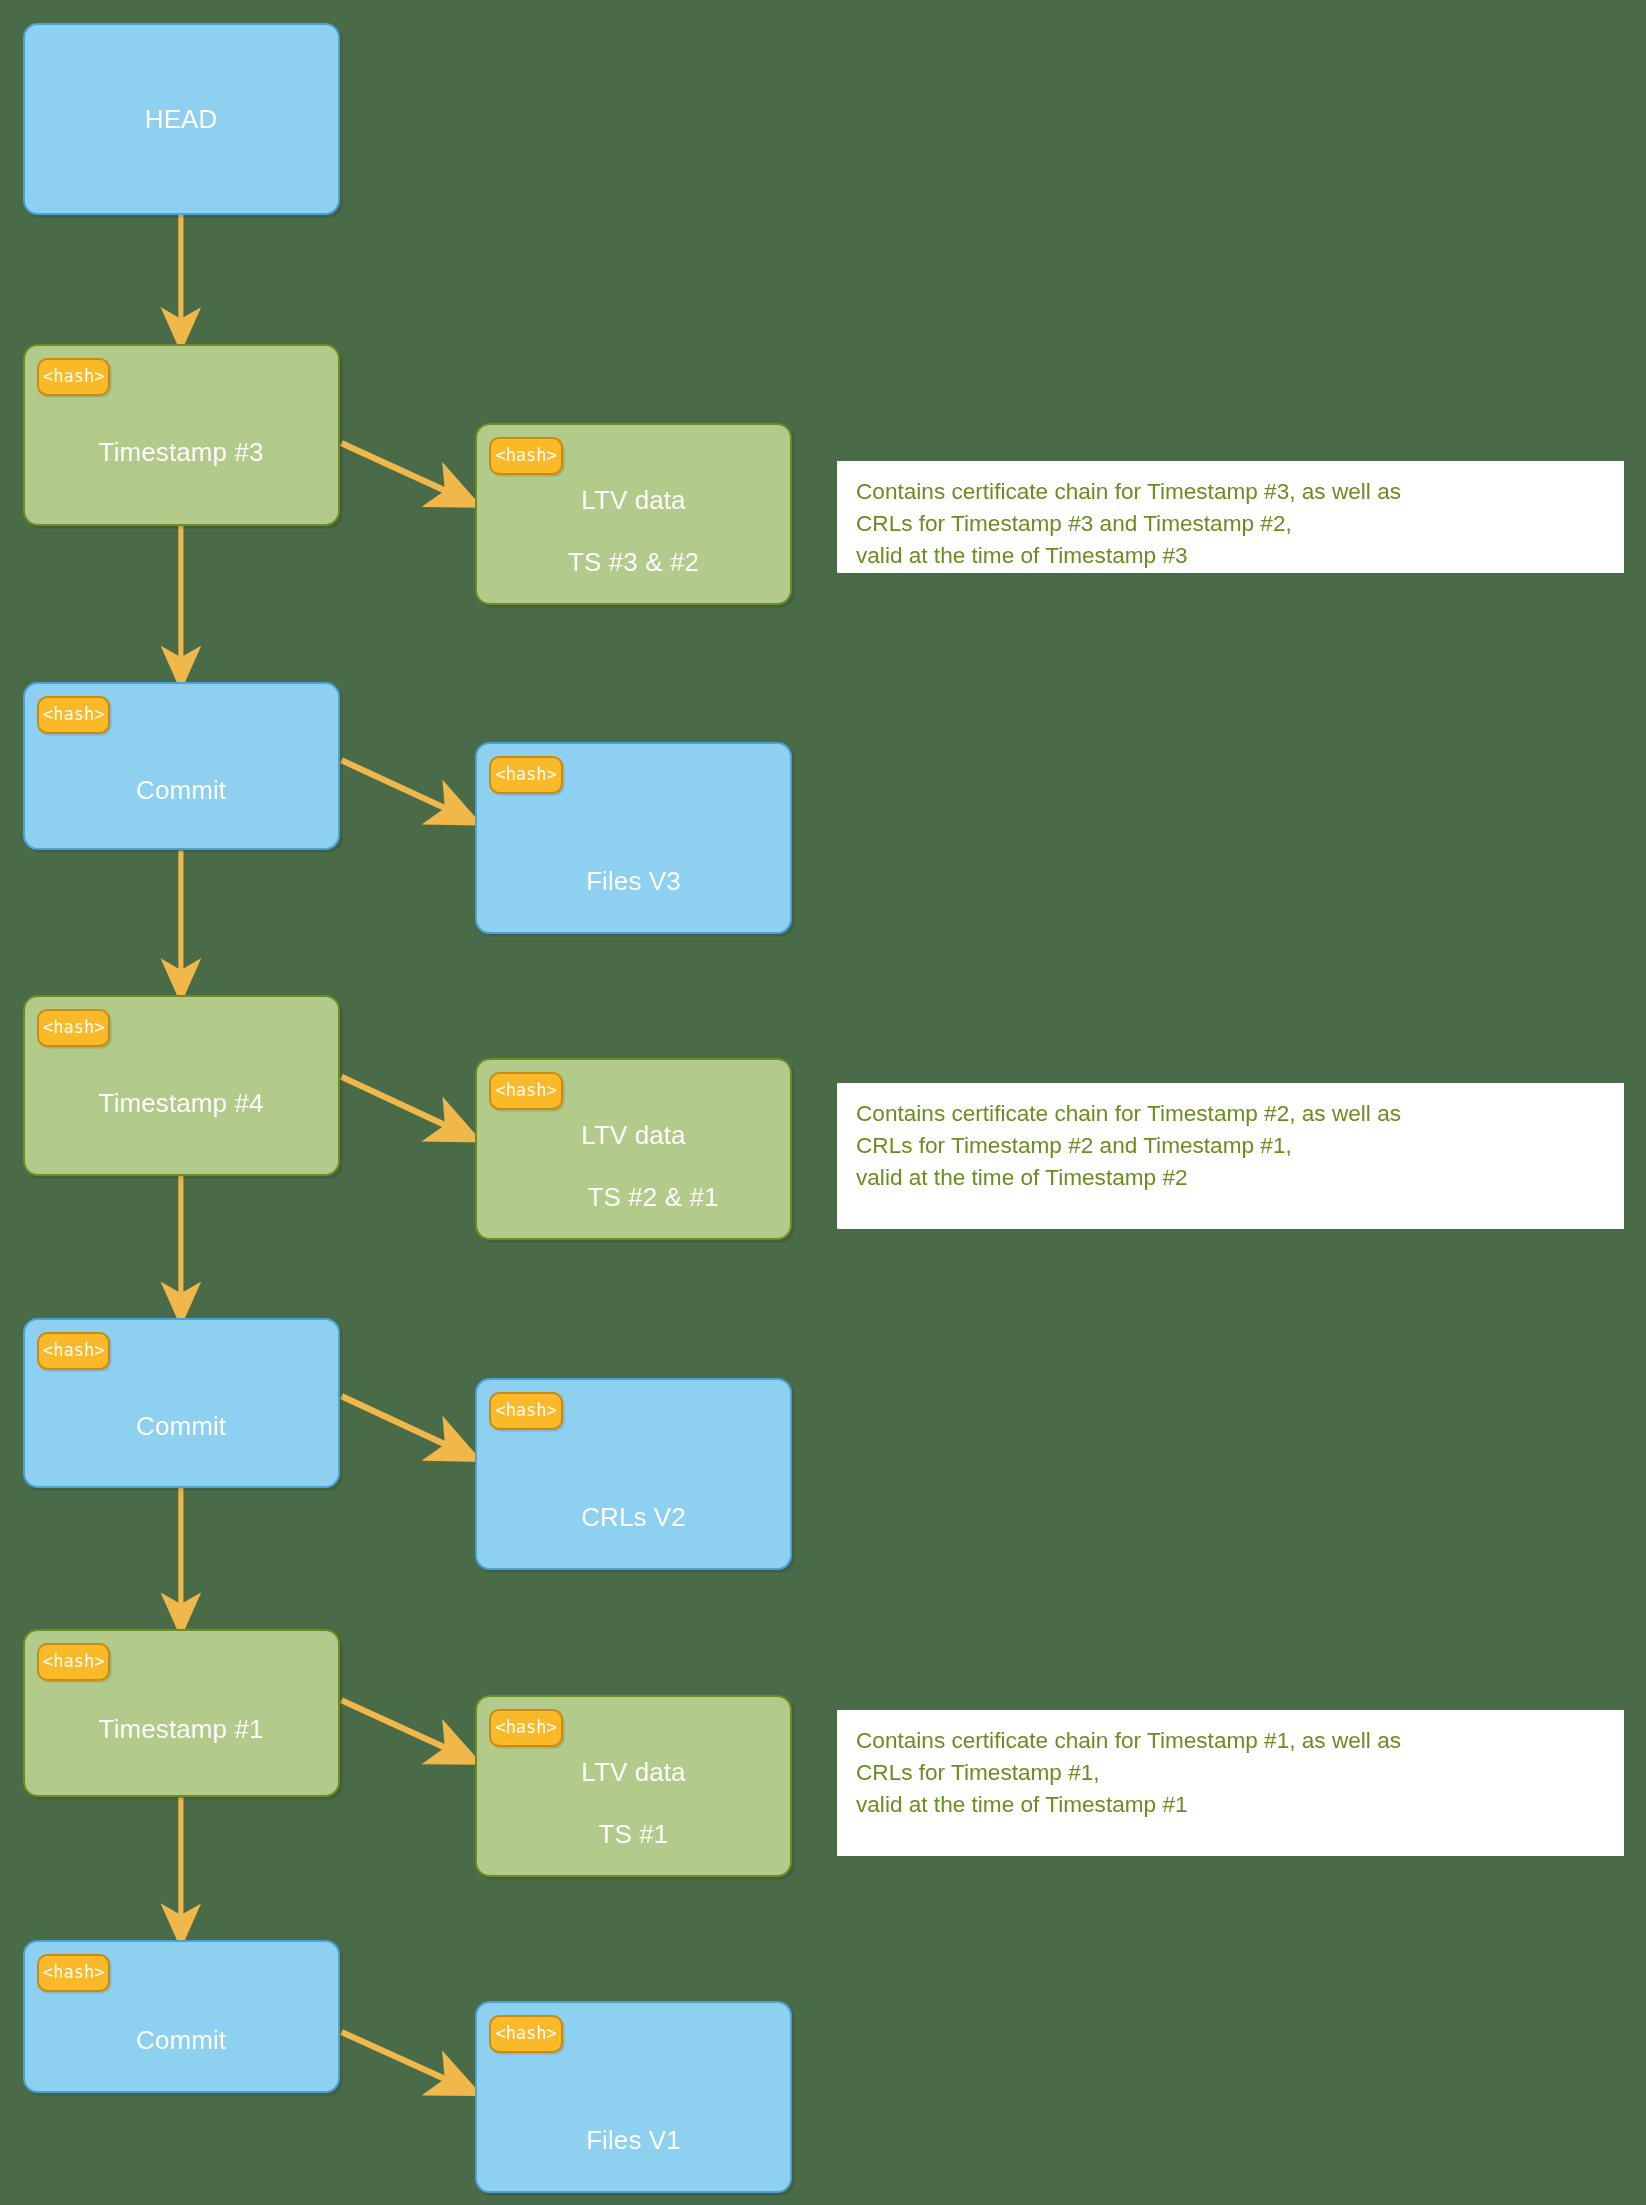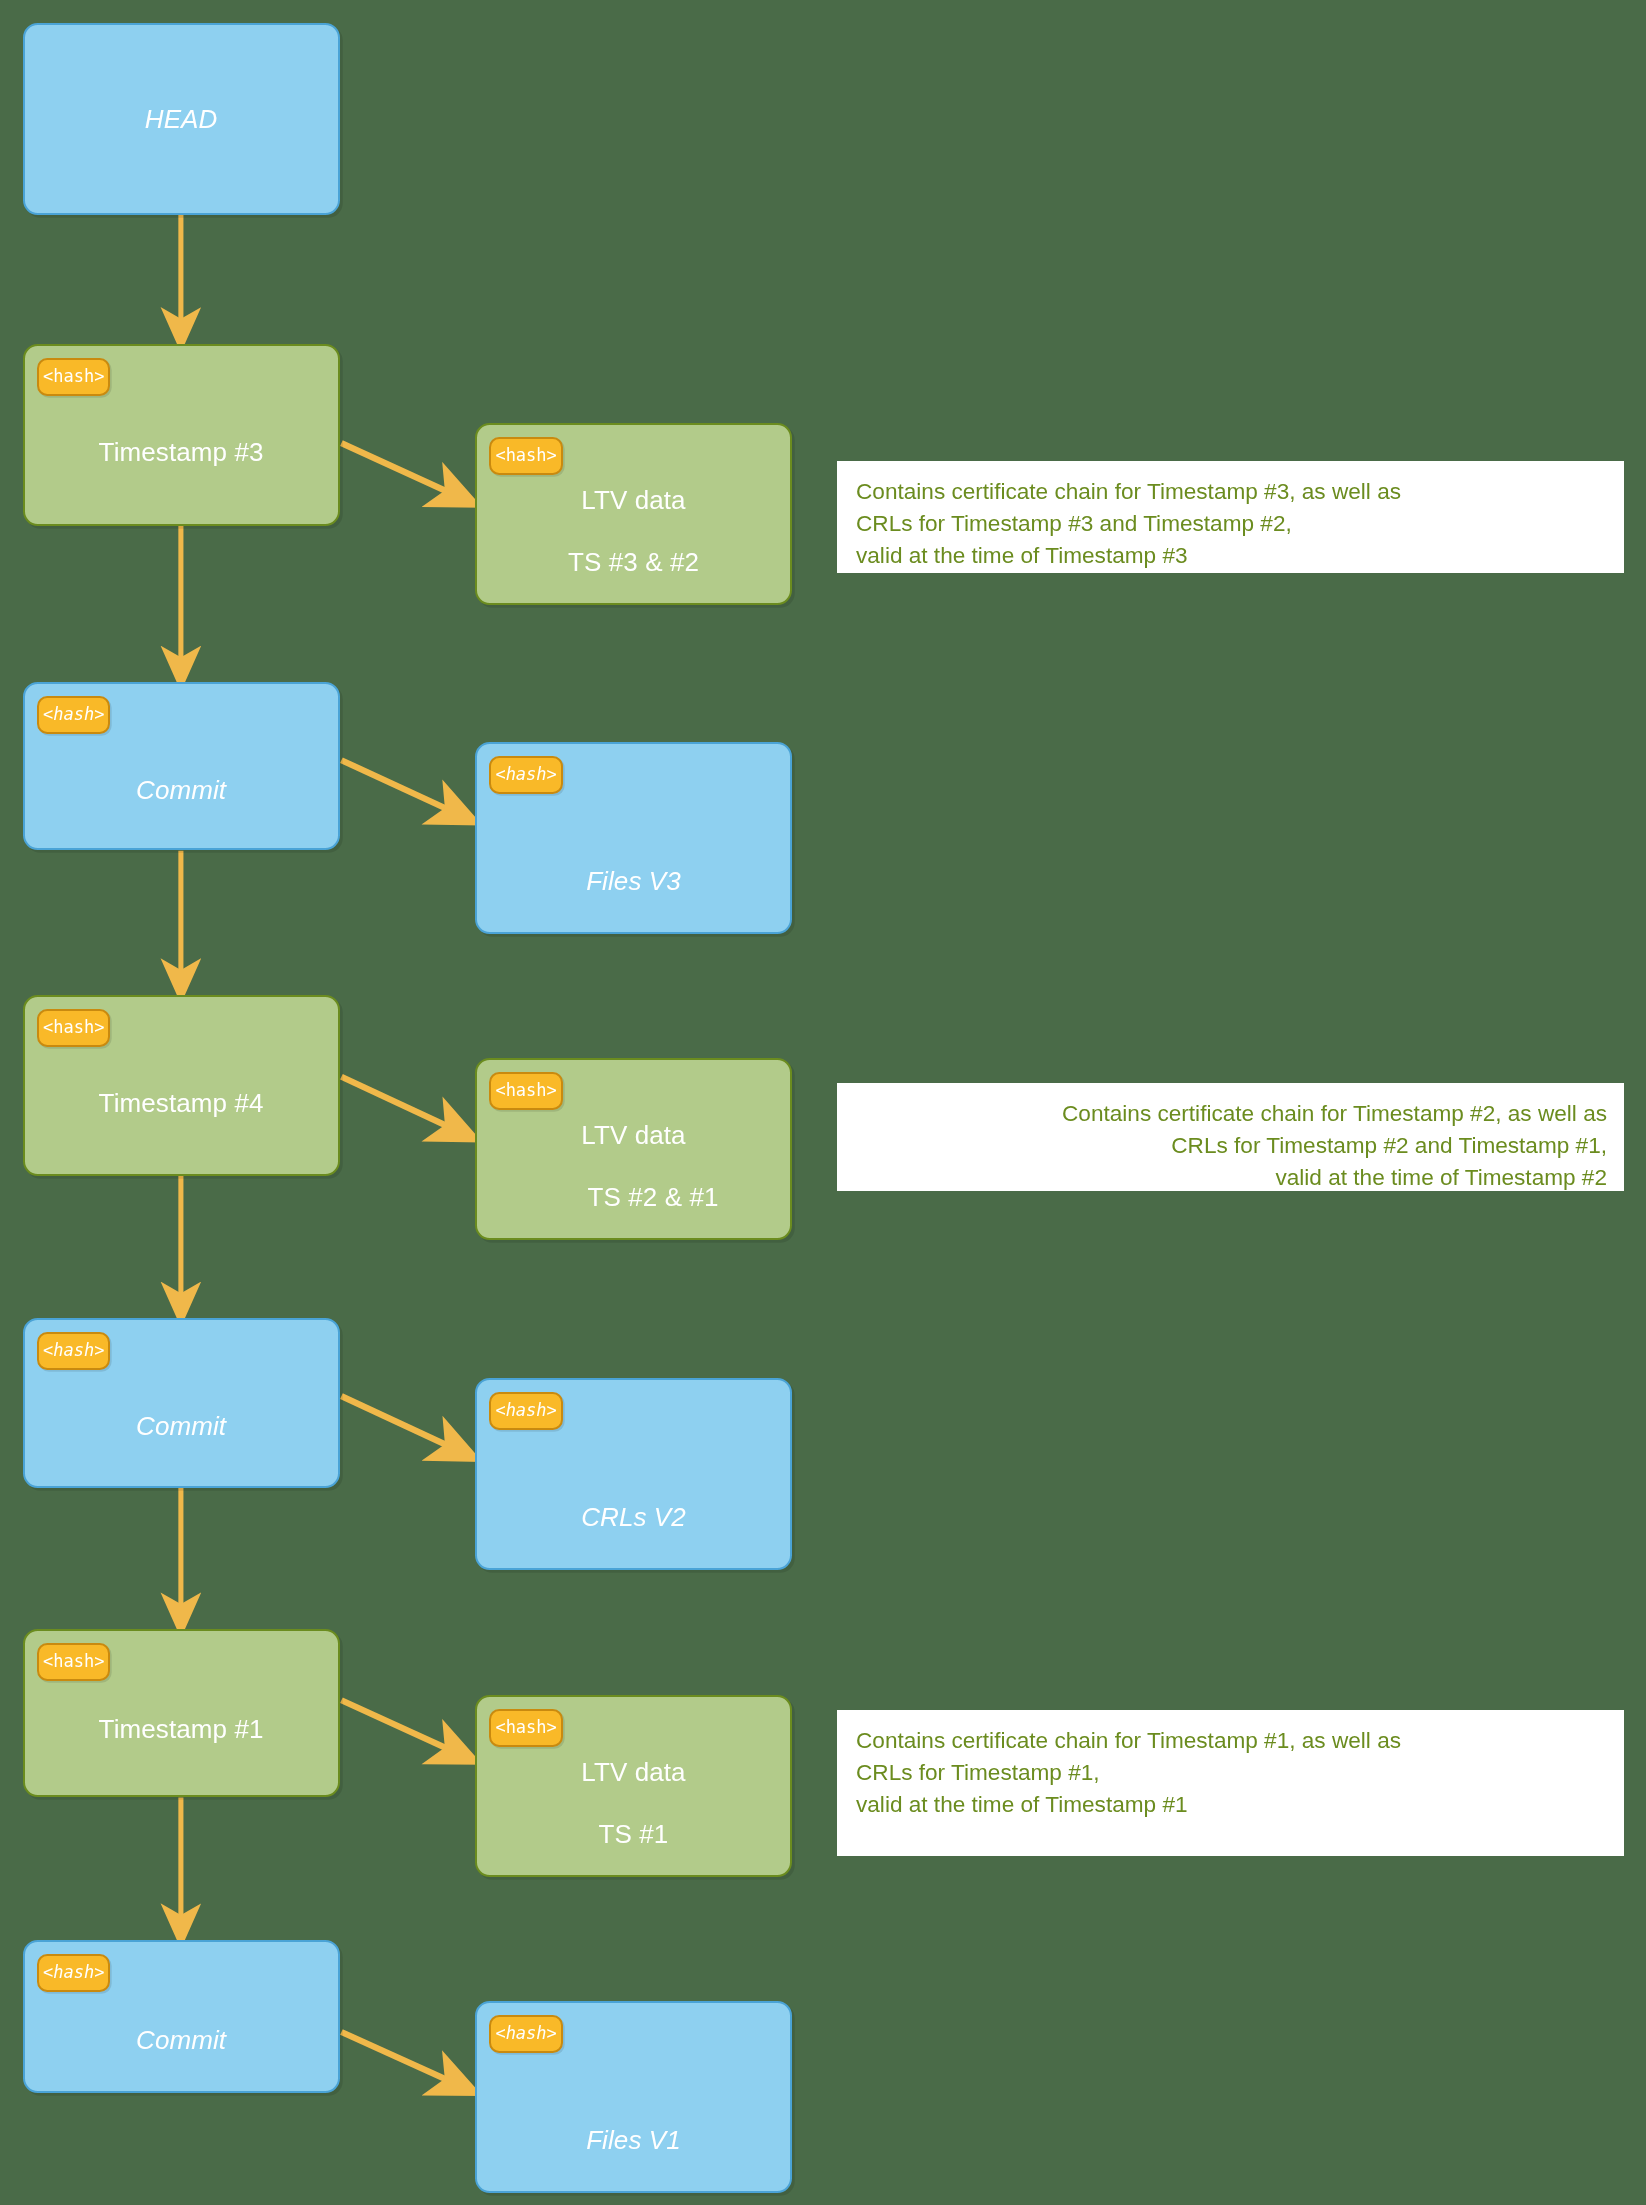--- a/index.html
+++ b/index.html
@@ -10,21 +10,21 @@
     overflow:hidden;
   }
   #stage { position:relative; width:1646px; height:2205px; }
 
   .node {
     position:absolute;
     border-radius:14.7px;
     box-sizing:border-box;
     box-shadow:2.8px 2.8px 0 rgba(0,0,0,0.10);
   }
-  .node.blue  { background:#8ed0f0; border:2.3px solid #4aa3d6;font-style:italic; }
+  .node.blue  { background:#8ed0f0; border:2.3px solid #4aa3d6; }
   .node.green { background:#b2cb8a; border:2.8px solid #6b8c1f; }
 
   .node-label {
     position:absolute;
     left:0; right:0;
     text-align:center;
     color:#ffffff;
     font-size:26px;
     letter-spacing:0.1px;
     line-height:1.0;
@@ -123,21 +123,21 @@
     <div class="hash">&lt;hash&gt;</div>
     <div class="node-label" style="top:93px;">Timestamp #4</div>
   </div>
 
   <div class="node green" style="left:475px; top:1058px; width:317px; height:182px;">
     <div class="hash">&lt;hash&gt;</div>
     <div class="node-label" style="top:62px;">LTV data</div>
     <div class="node-label" style="top:124px;padding-left:39px;">TS #2 &amp; #1</div>
   </div>
 
-  <div class="annot" style="left:837px; top:1083px; width:787px; height:108px;text-align:right;">Contains certificate chain for Timestamp #2, as well as
+  <div class="annot" style="left:837px; top:1083px; width:787px; height:146px;">Contains certificate chain for Timestamp #2, as well as
 CRLs for Timestamp #2 and Timestamp #1,
 valid at the time of Timestamp #2</div>
 
   <div class="node blue" style="left:22.6px; top:1318px; width:317px; height:170px;">
     <div class="hash">&lt;hash&gt;</div>
     <div class="node-label" style="top:93px;">Commit</div>
   </div>
 
   <div class="node blue" style="left:475px; top:1378px; width:317px; height:192px;">
     <div class="hash">&lt;hash&gt;</div>

